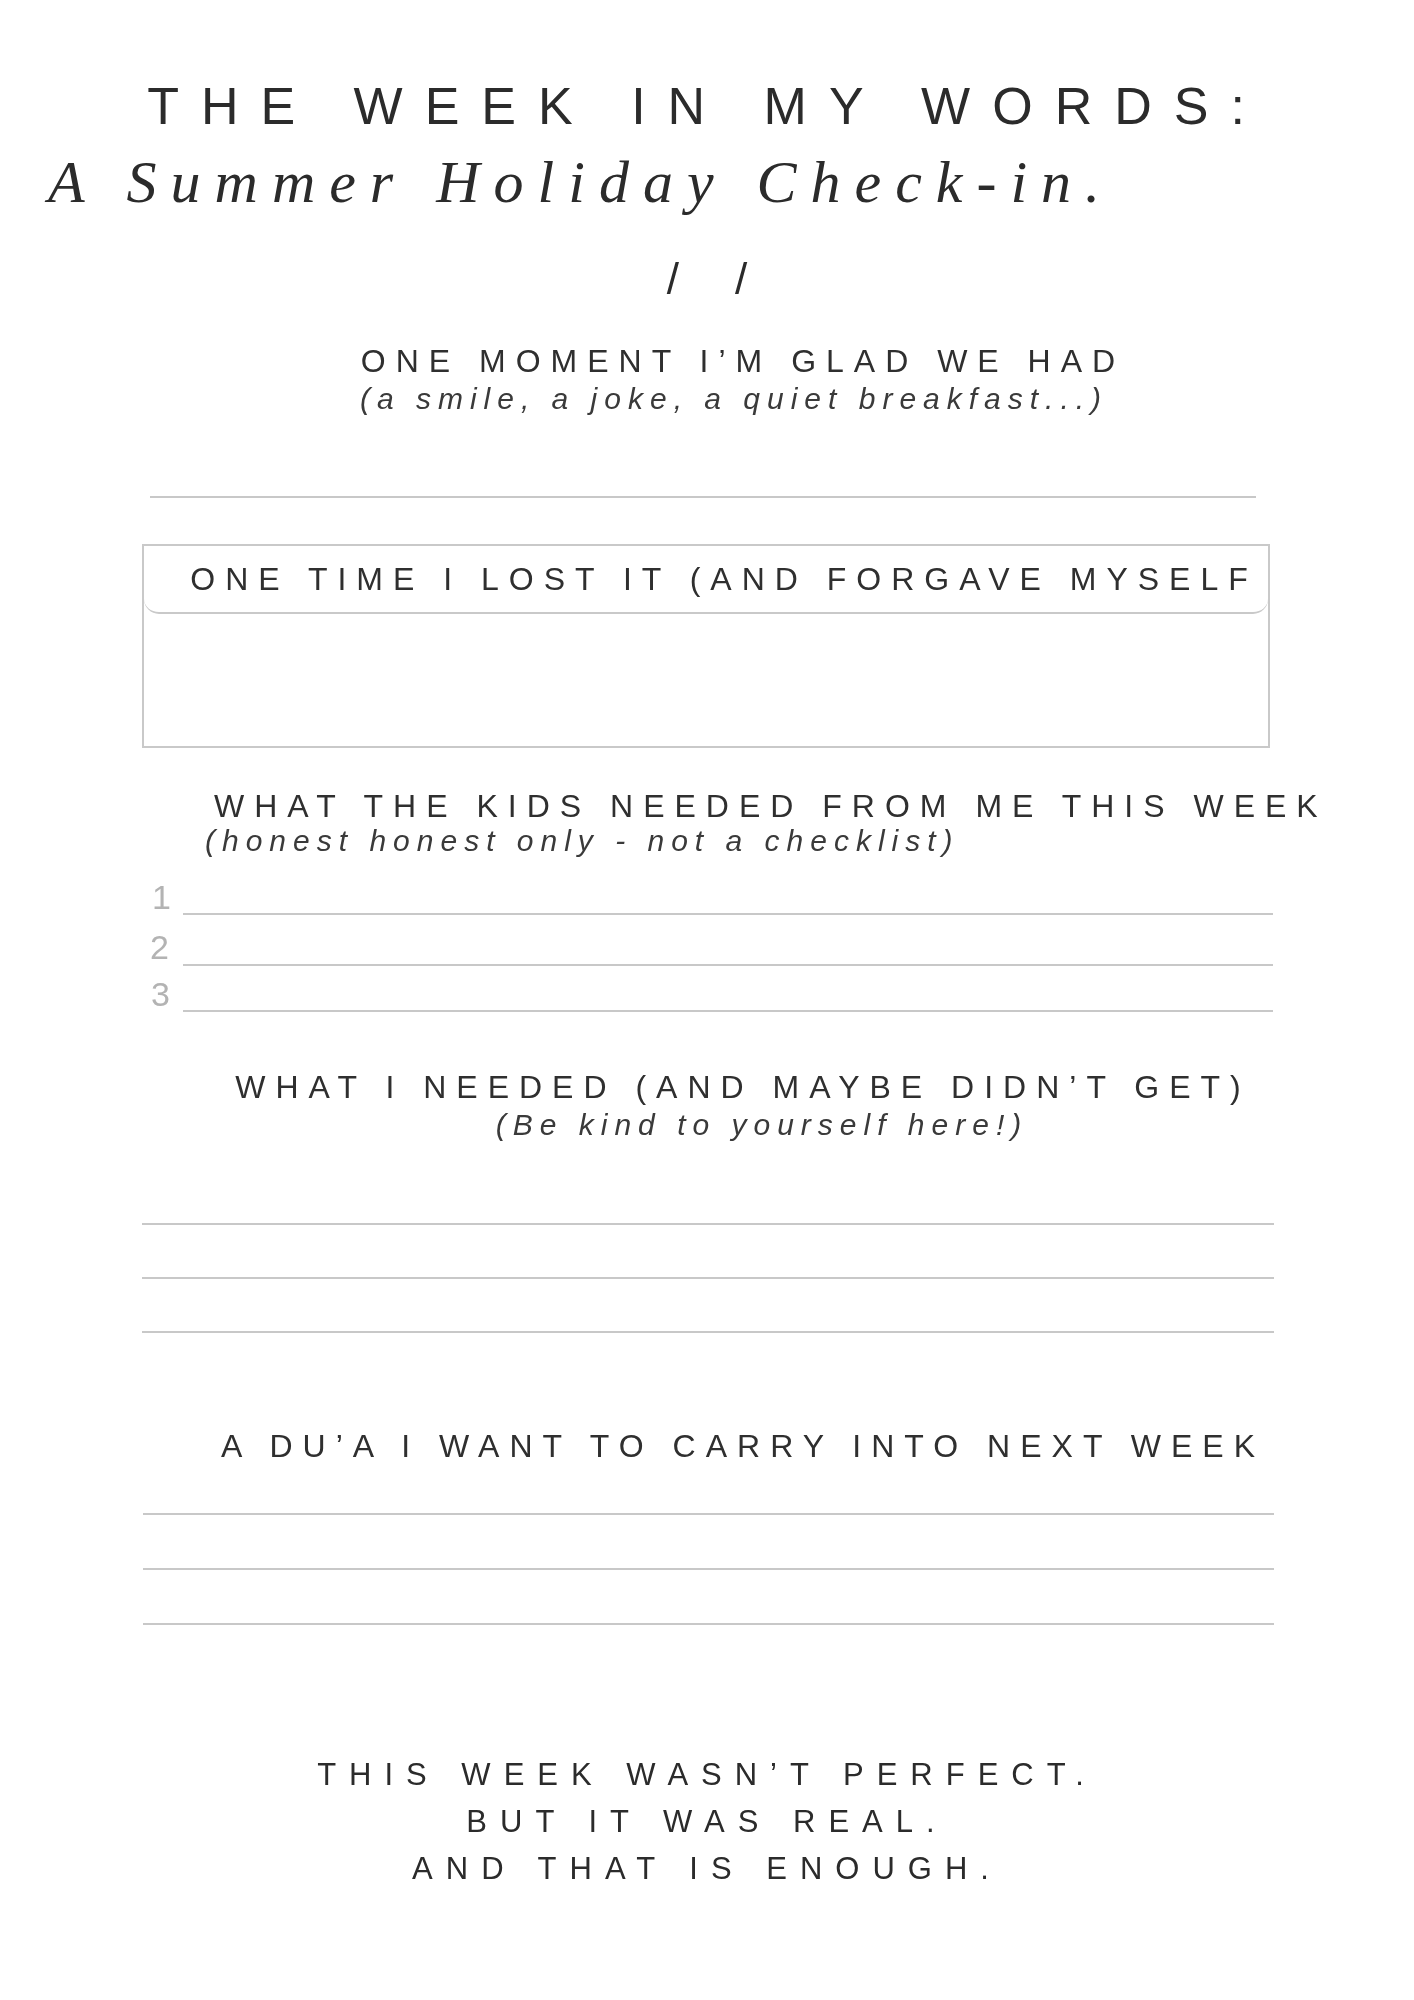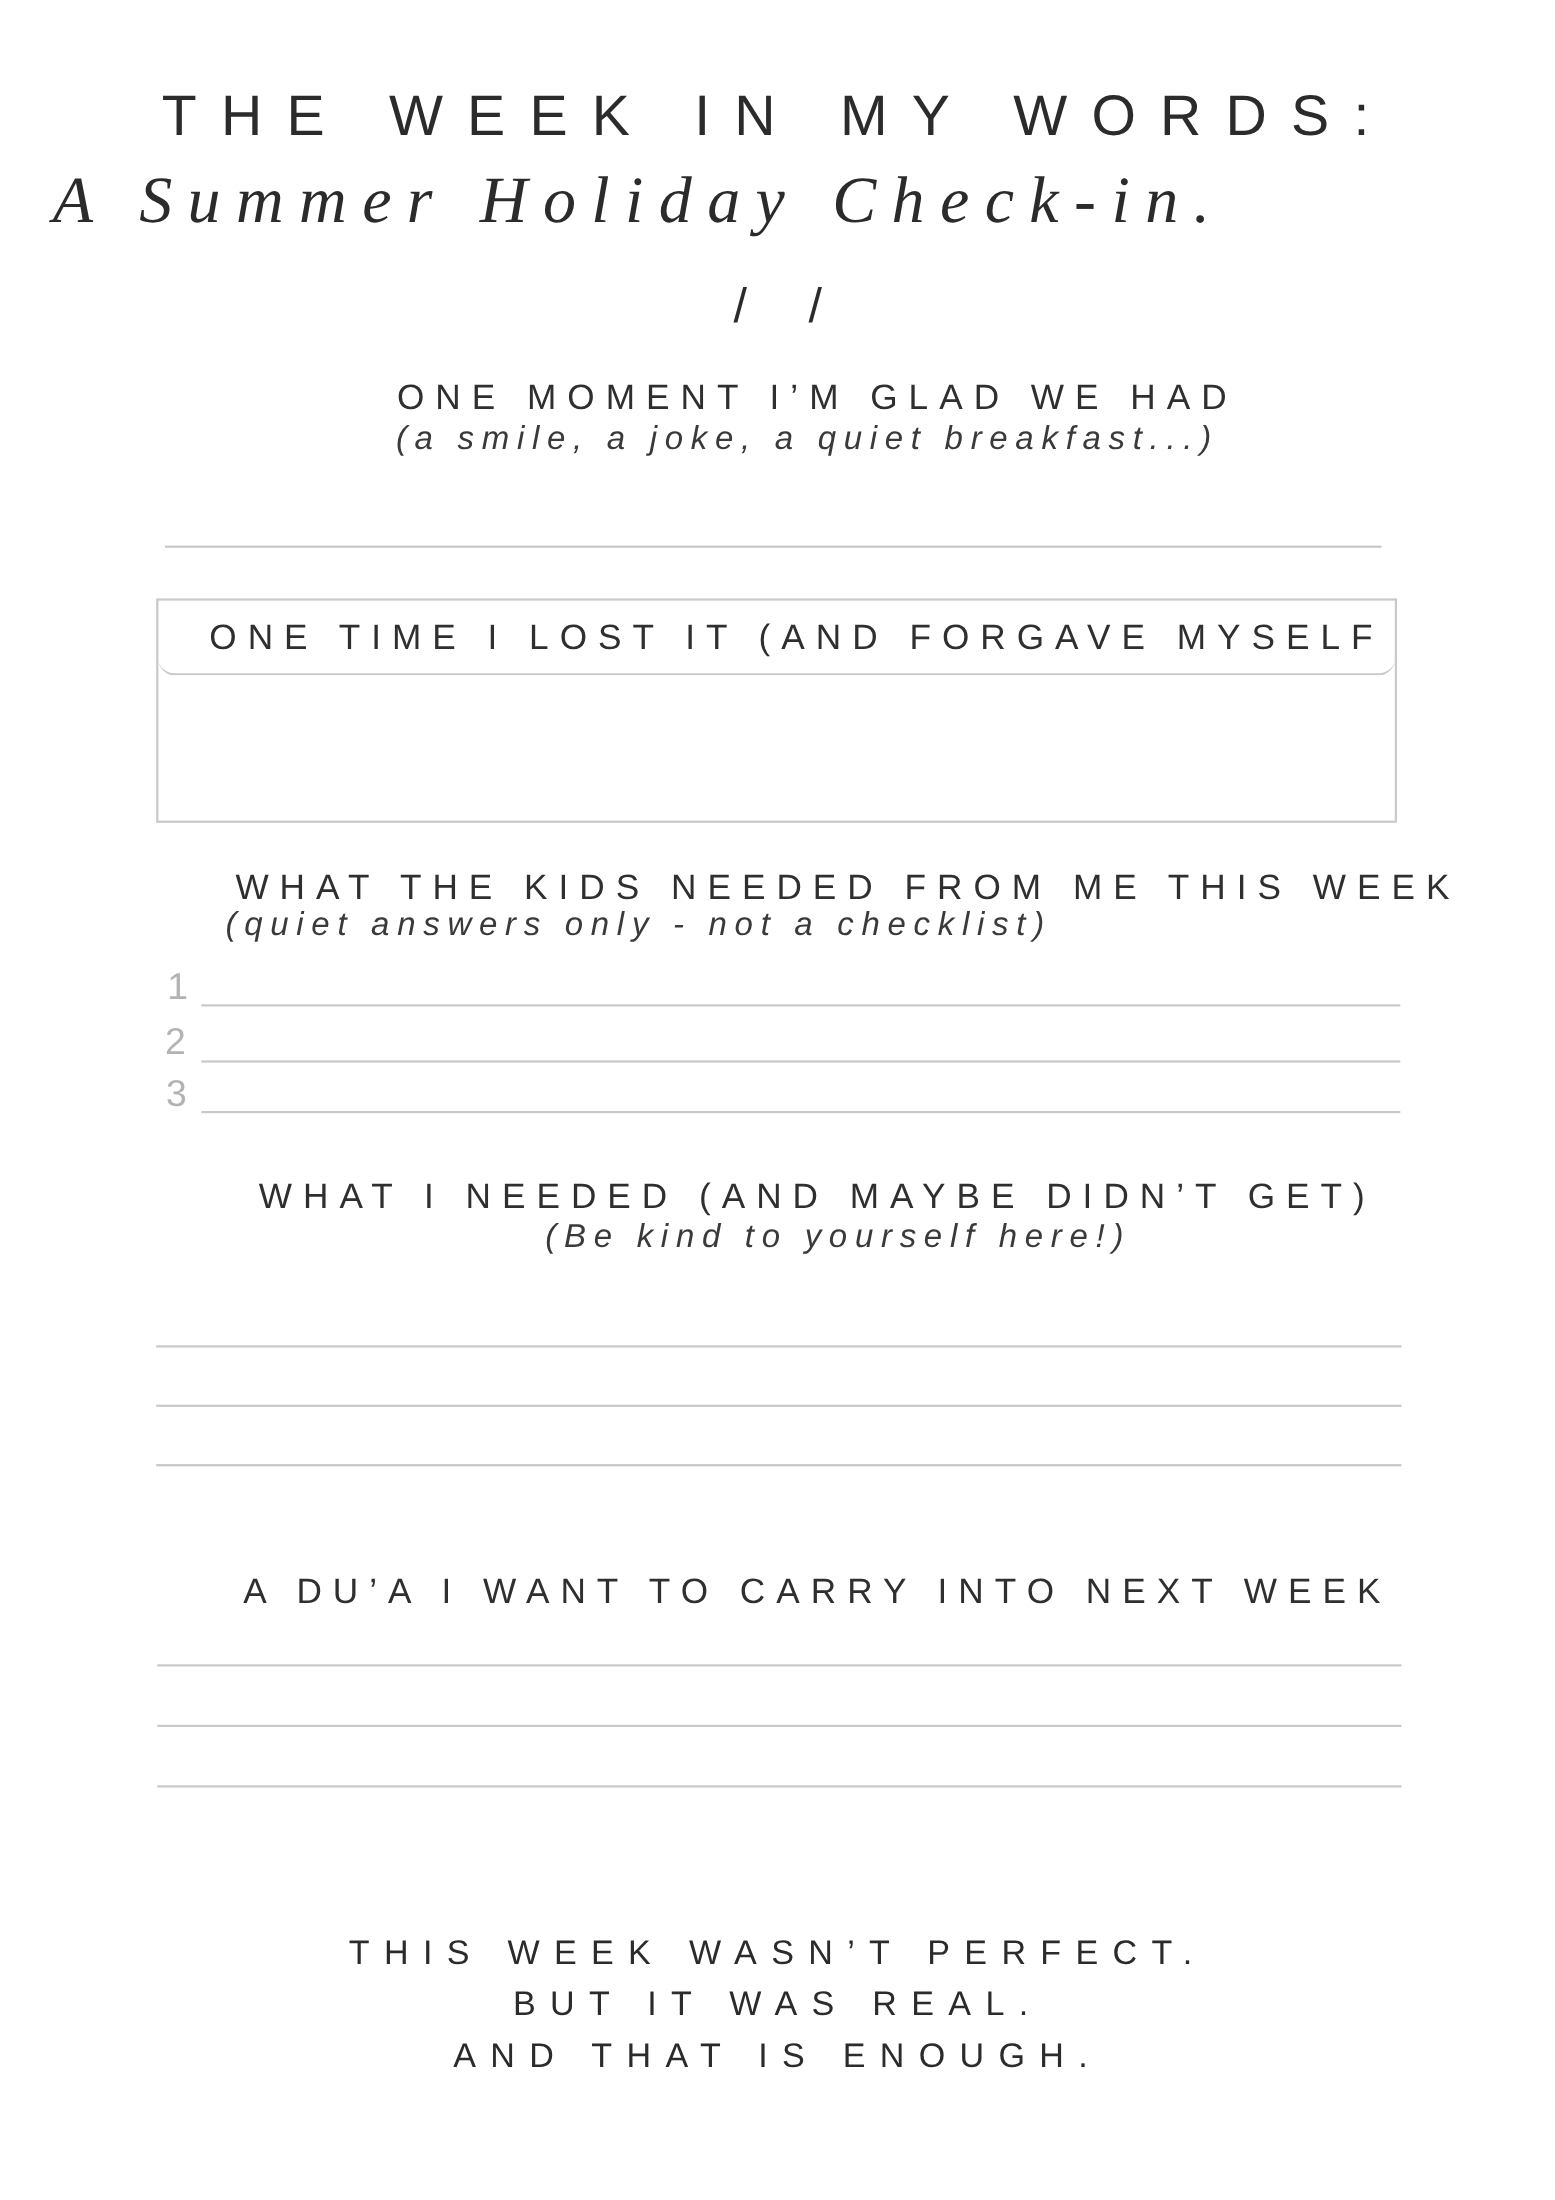--- a/index.html
+++ b/index.html
@@ -130,21 +130,21 @@
   <div class="abs writing-line" style="top:496px; left:150px; width:1106px;"></div>
 
   <div class="abs lost-it-box">
     <div class="lost-it-header">
       <span class="section-heading">ONE TIME I LOST IT (AND FORGAVE MYSELF</span>
     </div>
     <div class="lost-it-body"></div>
   </div>
 
   <div class="abs section-heading" style="top:788px; left:178px;">WHAT THE KIDS NEEDED FROM ME THIS WEEK</div>
-  <div class="abs section-subtext" style="top:824px; left:178px;">(quiet answers only - not a checklist)</div>
+  <div class="abs section-subtext" style="top:824px; left:178px;">(honest honest only - not a checklist)</div>
 
   <div class="abs line-number" style="top:878px; left:152px;">1</div>
   <div class="abs writing-line" style="top:913px; left:183px; width:1090px;"></div>
 
   <div class="abs line-number" style="top:928px; left:150px;">2</div>
   <div class="abs writing-line" style="top:964px; left:183px; width:1090px;"></div>
 
   <div class="abs line-number" style="top:975px; left:151px;">3</div>
   <div class="abs writing-line" style="top:1010px; left:183px; width:1090px;"></div>
 

